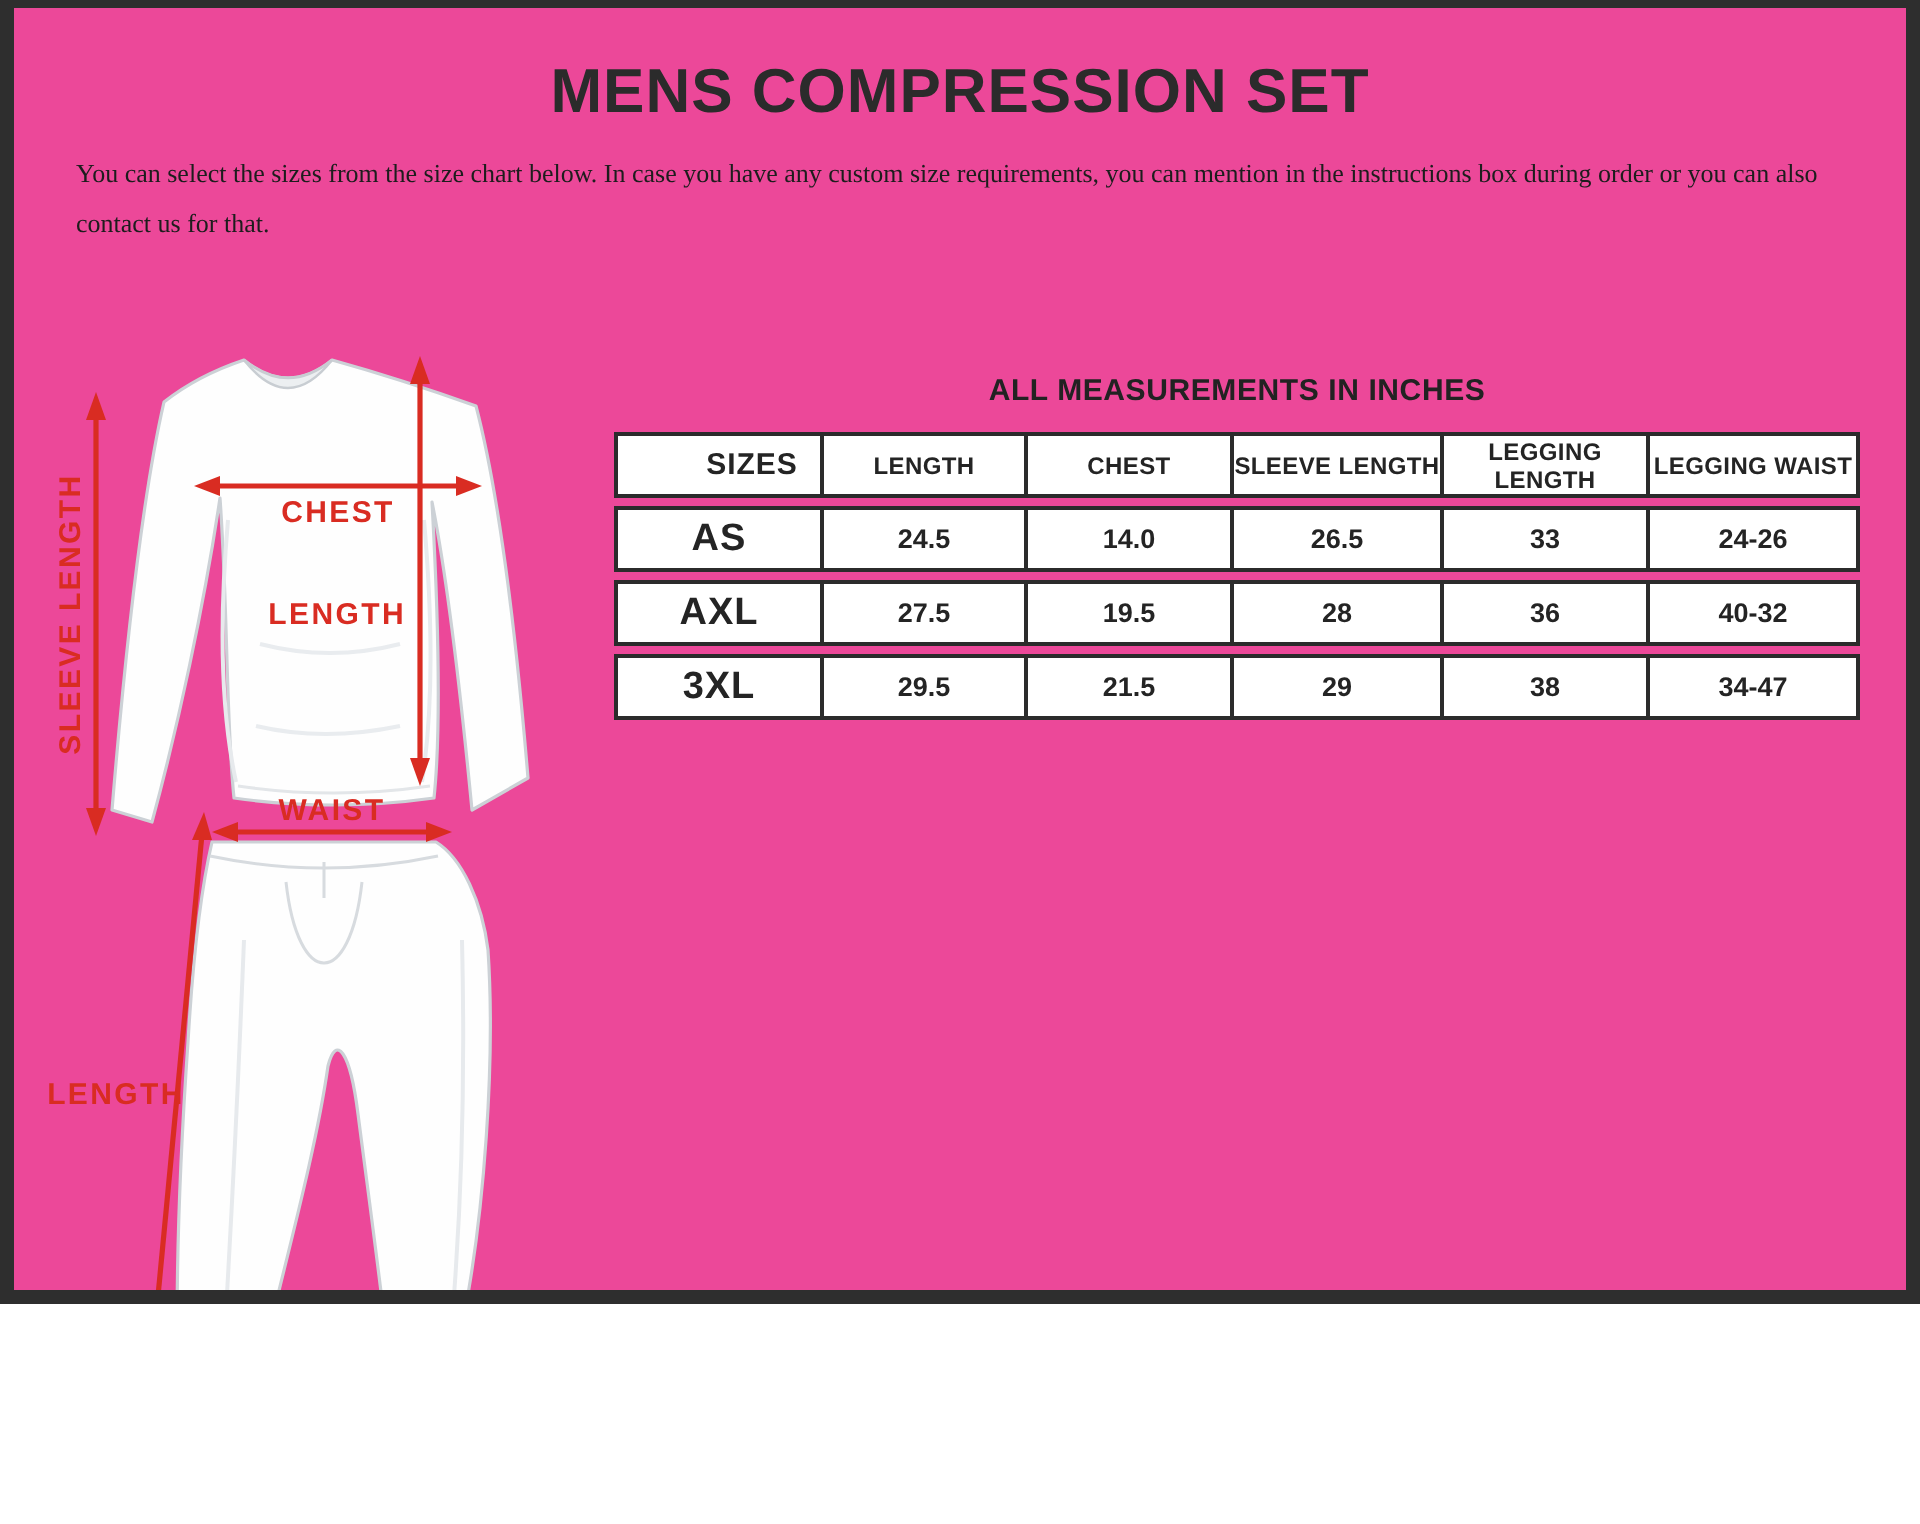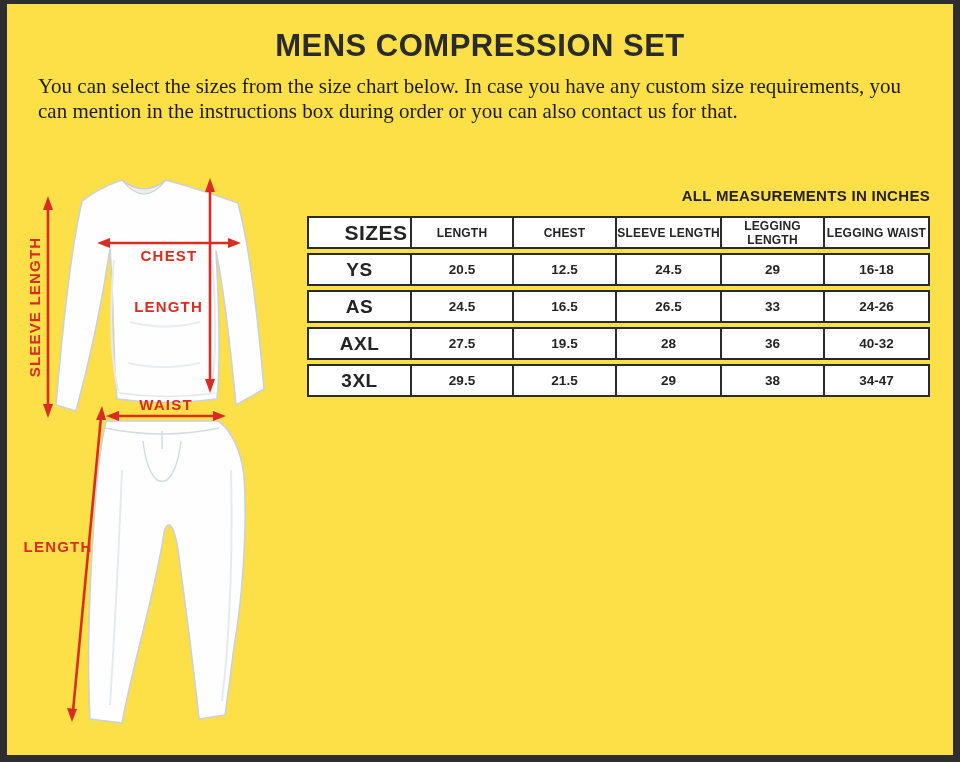--- a/index.html
+++ b/index.html
@@ -1,53 +1,53 @@
 <!DOCTYPE html>
 <html><head>
 <meta charset="utf-8">
 <style>
   html,body { margin:0; padding:0; background:#ffffff; }
   .page {
-    position:relative; width:960px; height:762px; box-sizing:border-box;
-    background:#fde047; border:solid #2e2e2e; border-width:4px 7px 7px 7px;
+    position:relative; width:960px; height:652px; box-sizing:border-box;
+    background:#ec4899; border:solid #2e2e2e; border-width:4px 7px 7px 7px;
     font-family:"Liberation Sans", sans-serif; color:#2b2b2b; overflow:hidden;
   }
   .title {
     position:absolute; left:0; right:0; top:24px; margin:0;
     text-align:center; font-size:31px; font-weight:bold; letter-spacing:0.5px;
     color:#2b2b2b;
   }
   .intro {
     position:absolute; left:31px; top:70px; width:884px; margin:0;
-    font-family:"Liberation Serif", serif; font-size:21px; line-height:25px;
+    font-family:"Liberation Serif", serif; font-size:13px; line-height:25px;
     color:#1d1d1d;
   }
   .figure { position:absolute; left:3px; top:161px; width:310px; height:592px; }
   .rl { fill:#d92c22; font-weight:bold; font-size:15px; letter-spacing:1.2px;
         font-family:"Liberation Sans", sans-serif; }
   .table-area { position:absolute; left:300px; top:183px; width:623px; }
   .caption {
-    font-size:15px; font-weight:bold; text-align:right; letter-spacing:0.3px;
+    font-size:15px; font-weight:bold; text-align:center; letter-spacing:0.3px;
     color:#222; height:18px; margin-bottom:7px;
   }
   table.sizes {
     border-collapse:separate; border-spacing:0 4px; table-layout:fixed;
     width:623px;
   }
   table.sizes col.c0 { width:105px; } table.sizes col.c1 { width:102px; }
   table.sizes col.c2 { width:103px; } table.sizes col.c3 { width:105px; }
   table.sizes col.c4 { width:103px; } table.sizes col.c5 { width:105px; }
   table.sizes th, table.sizes td {
     border:2px solid #2b2b2b; border-left-width:0; text-align:center;
     vertical-align:middle; background:#ffffff; color:#242424; padding:0;
     box-sizing:border-box;
   }
   table.sizes th:first-child, table.sizes td:first-child { border-left-width:2px; }
   table.sizes th { height:33px; font-size:12px; font-weight:bold; letter-spacing:0.2px; }
-  table.sizes th.sizes-head { font-size:21px; letter-spacing:0.5px;padding-left:33px; }
+  table.sizes th.sizes-head { font-size:15px; letter-spacing:0.5px;padding-left:33px; }
   table.sizes td { height:33px; font-size:13.5px; font-weight:bold; }
   table.sizes td.size { font-size:19px; letter-spacing:0.5px; }
 </style>
 </head>
 <body>
 
 <div class="page">
 
   <h1 class="title">MENS COMPRESSION SET</h1>
 
@@ -127,31 +127,23 @@
           <th class="sizes-head">SIZES</th>
           <th>LENGTH</th>
           <th>CHEST</th>
           <th>SLEEVE LENGTH</th>
           <th>LEGGING LENGTH</th>
           <th>LEGGING WAIST</th>
         </tr>
       </thead>
       <tbody>
         <tr>
-          <td class="size">YS</td>
-          <td>20.5</td>
-          <td>12.5</td>
-          <td>24.5</td>
-          <td>29</td>
-          <td>16-18</td>
-        </tr>
-        <tr>
           <td class="size">AS</td>
           <td>24.5</td>
-          <td>16.5</td>
+          <td>14.0</td>
           <td>26.5</td>
           <td>33</td>
           <td>24-26</td>
         </tr>
         <tr>
           <td class="size">AXL</td>
           <td>27.5</td>
           <td>19.5</td>
           <td>28</td>
           <td>36</td>

